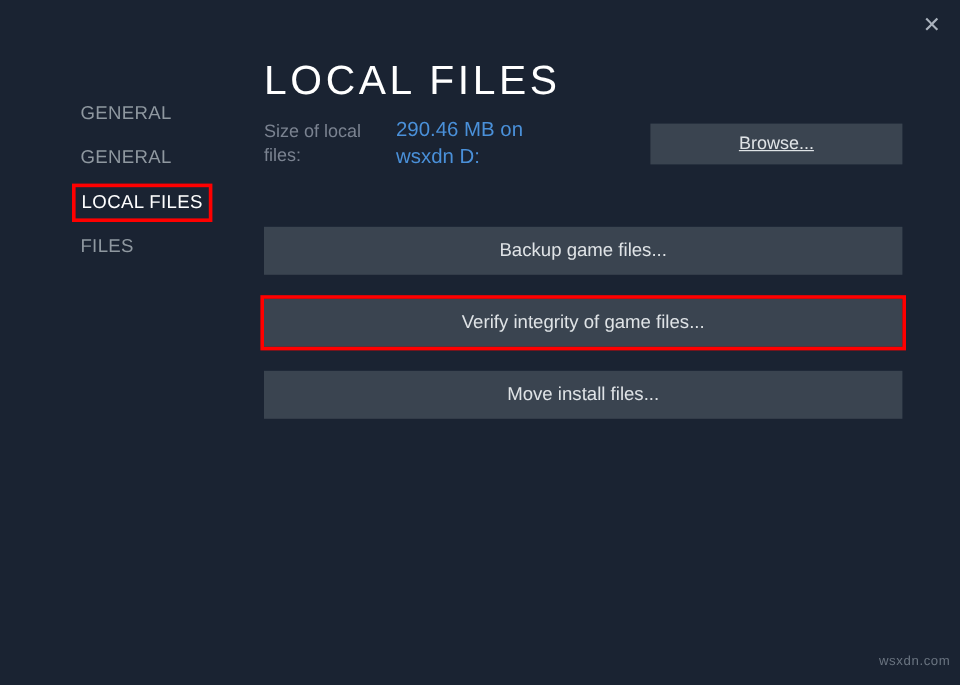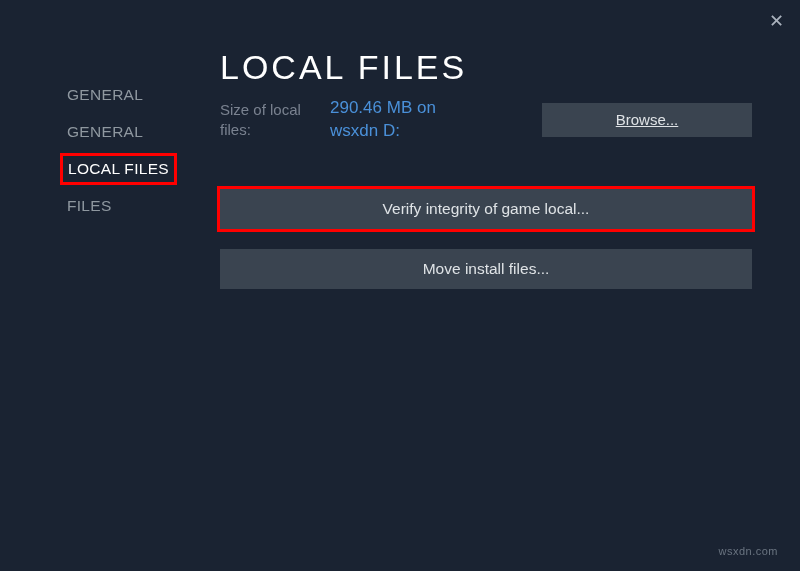--- a/index.html
+++ b/index.html
@@ -113,21 +113,21 @@
       cursor: pointer;
       margin-bottom: 20px;
     }
     .action-btn.highlighted {
       outline: 3px solid #ff0000;
       outline-offset: 0px;
     }
     .watermark {
       position: absolute;
       bottom: 14px;
-      right: 22px;
+      right: 8px;
       color: #6a7480;
       font-size: 11px;
       letter-spacing: 0.5px;
     }
   </style>
 </head>
 <body>
 
 <div class="window">
   <span class="close-icon">✕</span>
@@ -149,22 +149,23 @@
           <span>Size of local</span><br>
           <span>files:</span>
         </div>
         <div class="info-value">
           <span>290.46 MB on</span><br>
           <span>wsxdn D:</span>
         </div>
         <button class="browse-btn">Browse...</button>
       </div>
 
+      <button class="action-btn">Backup game files...</button>
 
-      <button class="action-btn highlighted">Verify integrity of game local...</button>
+      <button class="action-btn highlighted">Verify integrity of game files...</button>
 
       <button class="action-btn">Move install files...</button>
     </div>
 
   </div>
 
   <div class="watermark">wsxdn.com</div>
 </div>
 
 </body></html>

